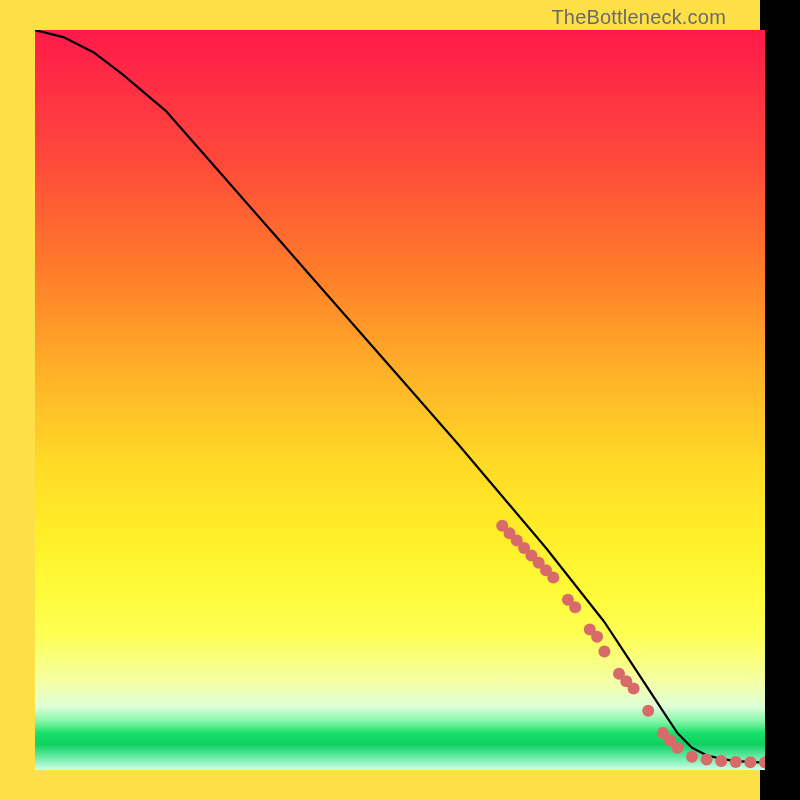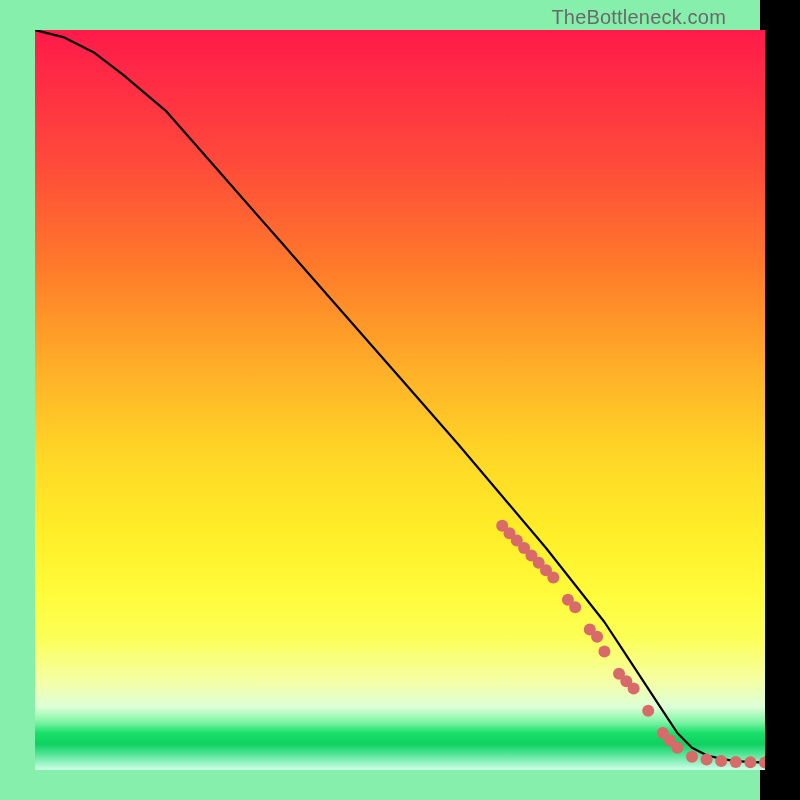--- a/index.html
+++ b/index.html
@@ -8,21 +8,21 @@
     width: 800px;
     height: 800px;
     background: #000;
     overflow: hidden;
     font-family: Arial, Helvetica, sans-serif;
   }
   .frame {
     position: relative;
     width: 760px;
     height: 800px;
-    background: #86efac;
+    background: #fde047;
   }
   .plot-area {
     position: absolute;
     left: 35px;
     top: 30px;
     width: 730px;
     height: 740px;
     
     background: linear-gradient(to bottom,
       #ff1a4a 0%,

